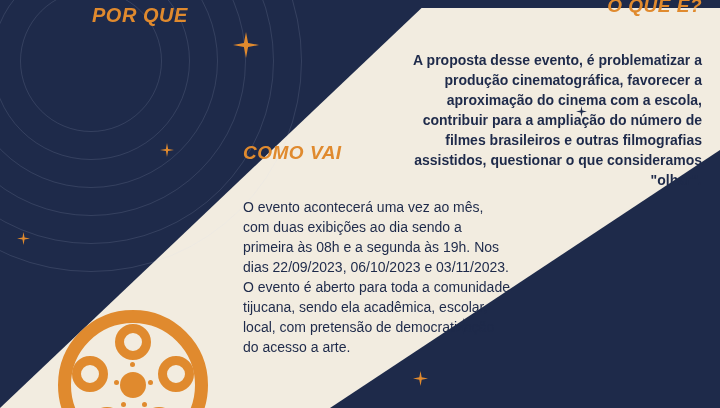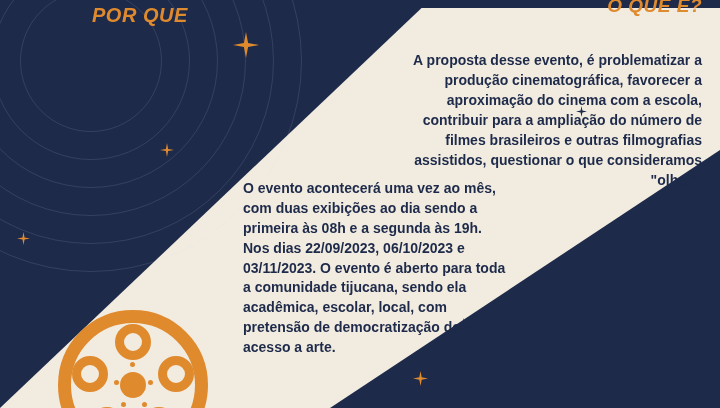--- a/index.html
+++ b/index.html
@@ -129,21 +129,21 @@
     left: 243px;
     top: 143px;
     width: 268px;
   }
   .block-como .heading {
     font-size: 19px;
     margin-bottom: 10px;
   }
   .block-como .body-text {
     color: #1e2a4a;
-    font-weight: bold;
+    font-weight: normal;
   }
   
   .reel {
     position: absolute;
     left: 58px;
     bottom: -52px;
     width: 150px;
     height: 150px;
   }
   .reel .outer {
@@ -222,20 +222,21 @@
     </div>
   </div>
 
   <div class="block-oque">
     <div class="heading">O QUE É?</div>
     <div class="body-text">A proposta desse evento, é problematizar a produção cinematográfica, favorecer a aproximação do cinema com a escola, contribuir para a ampliação do número de filmes brasileiros e outras filmografias assistidos, questionar o que consideramos "olhar".</div>
   </div>
 
   <div class="block-como">
     <div class="heading">
+      <div>COMO VAI</div>
     </div>
     <div class="body-text">O evento acontecerá uma vez ao mês, com duas exibições ao dia sendo a primeira às 08h e a segunda às 19h. Nos dias 22/09/2023, 06/10/2023 e 03/11/2023. O evento é aberto para toda a comunidade tijucana, sendo ela acadêmica, escolar, local, com pretensão de democratização do acesso a arte.</div>
   </div>
 
   <div class="reel">
     <div class="outer"></div>
     <div class="hub"></div>
     <div class="hole h1"></div>
     <div class="hole h2"></div>
     <div class="hole h3"></div>

